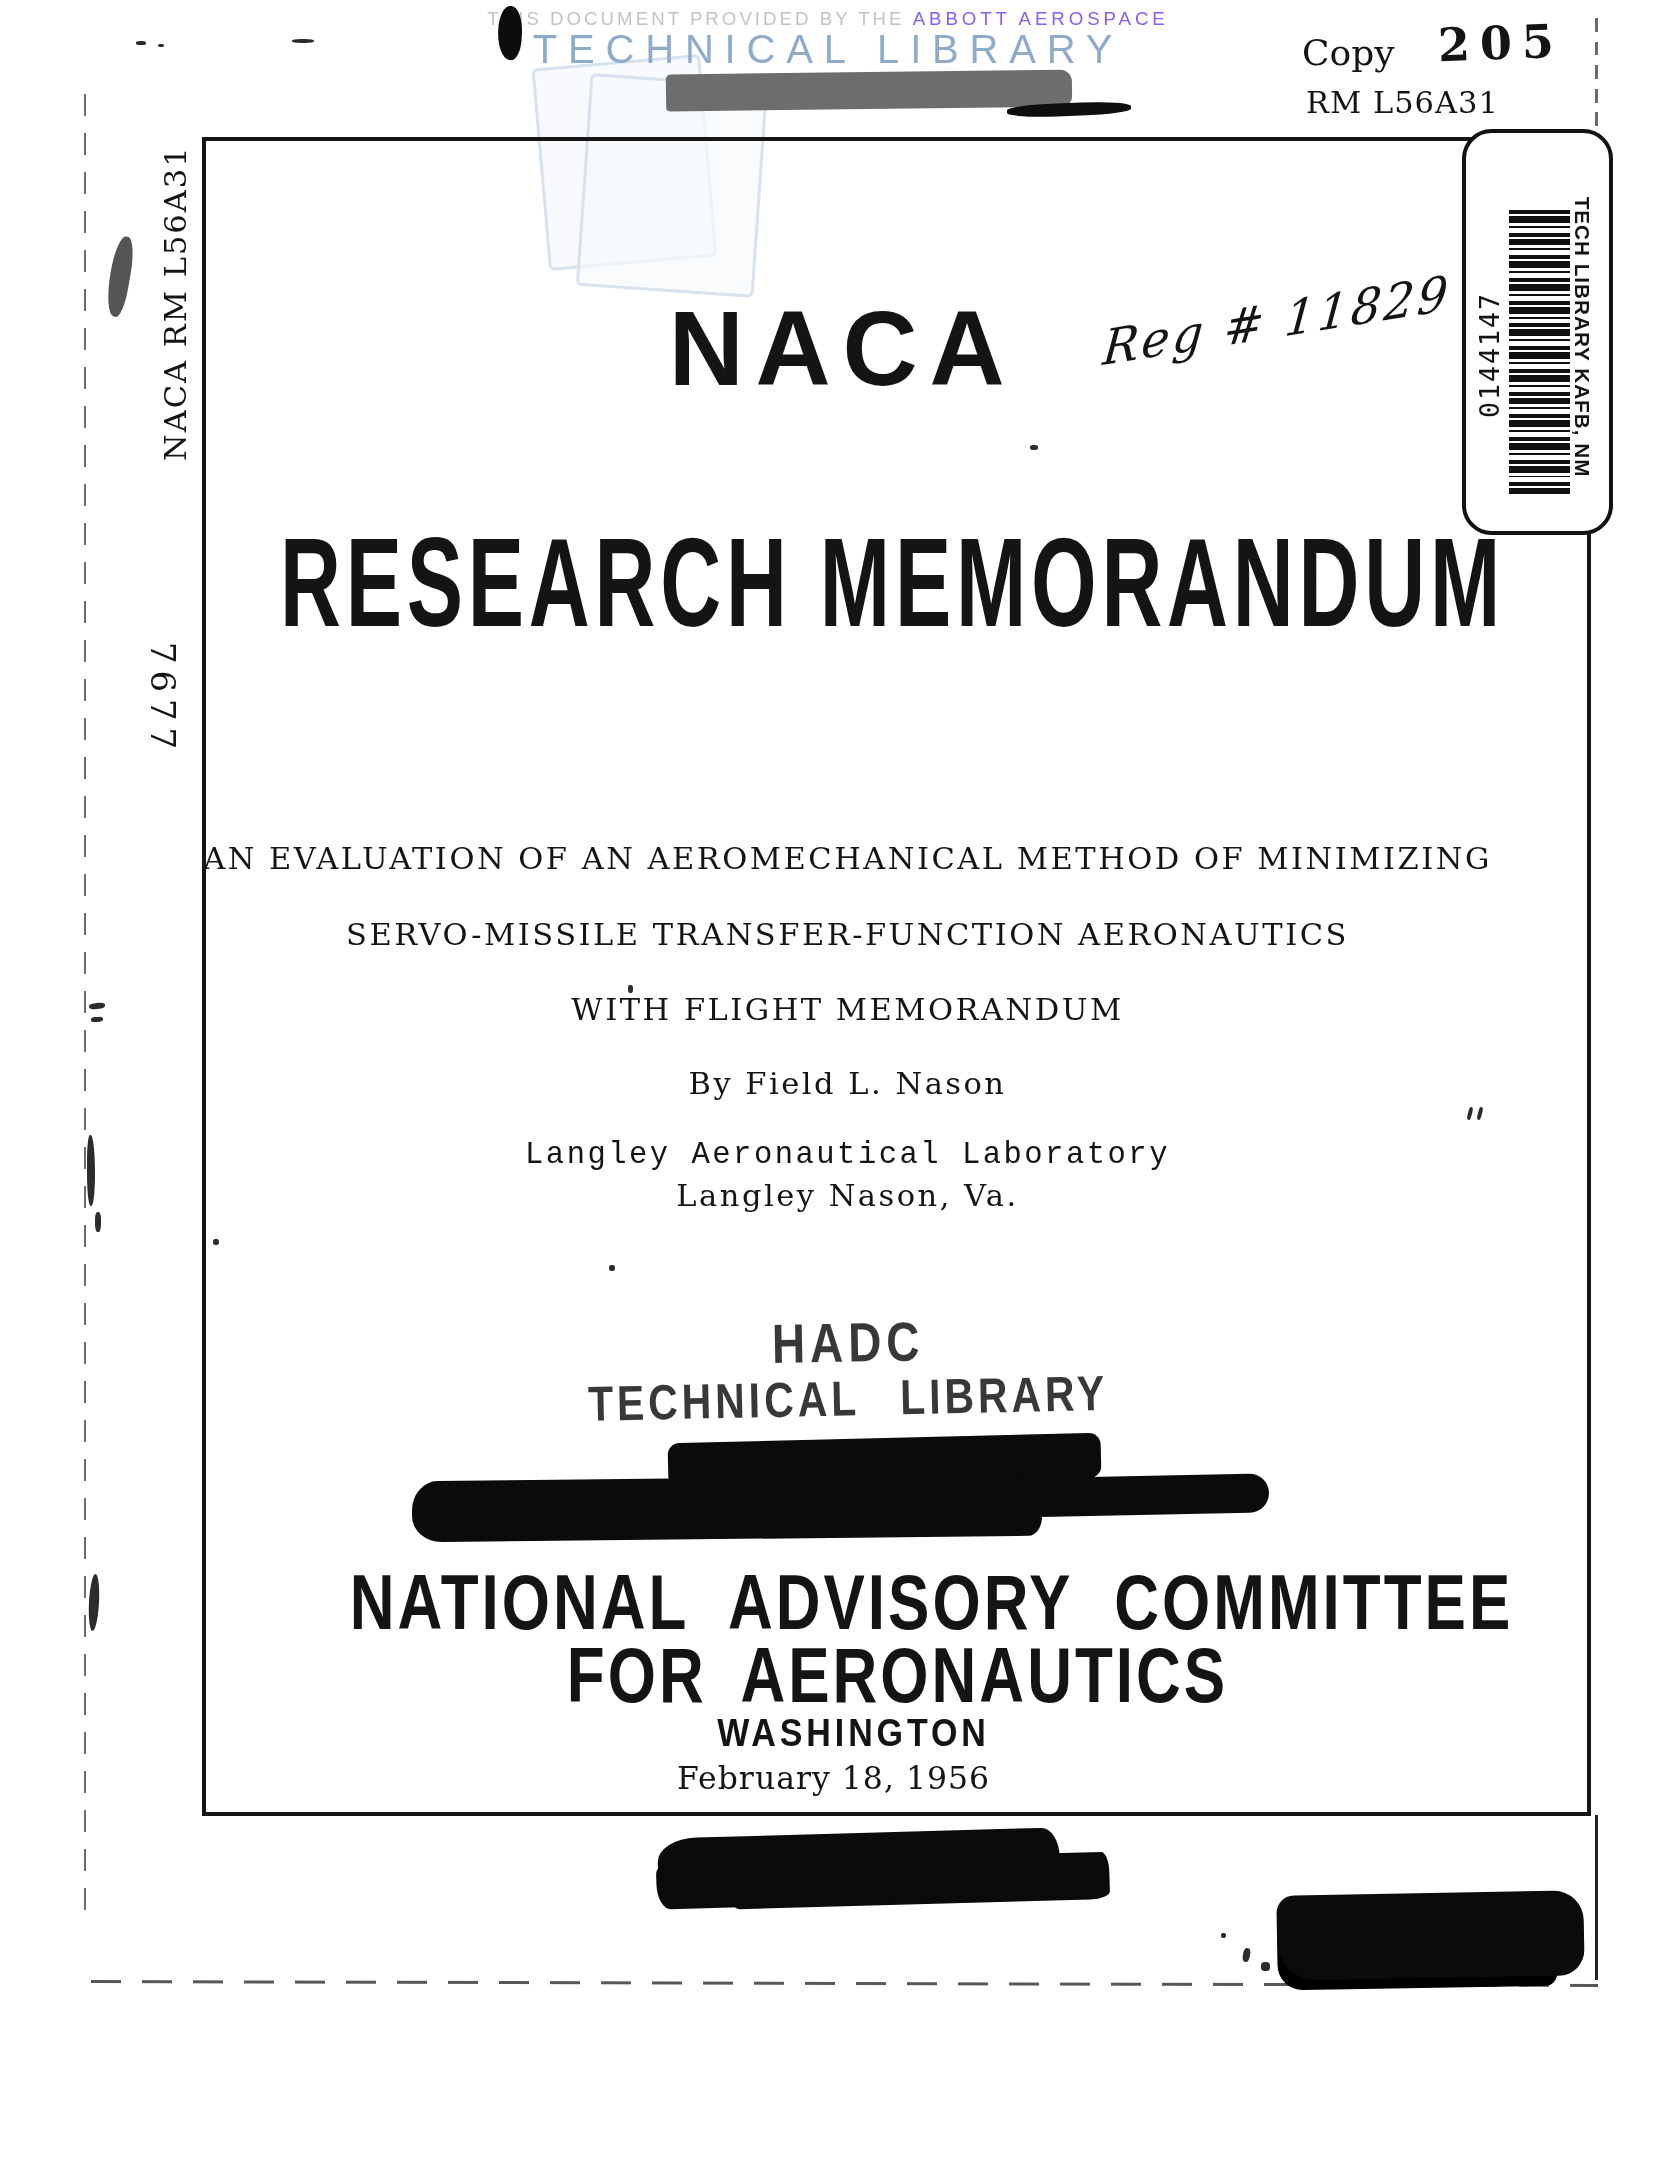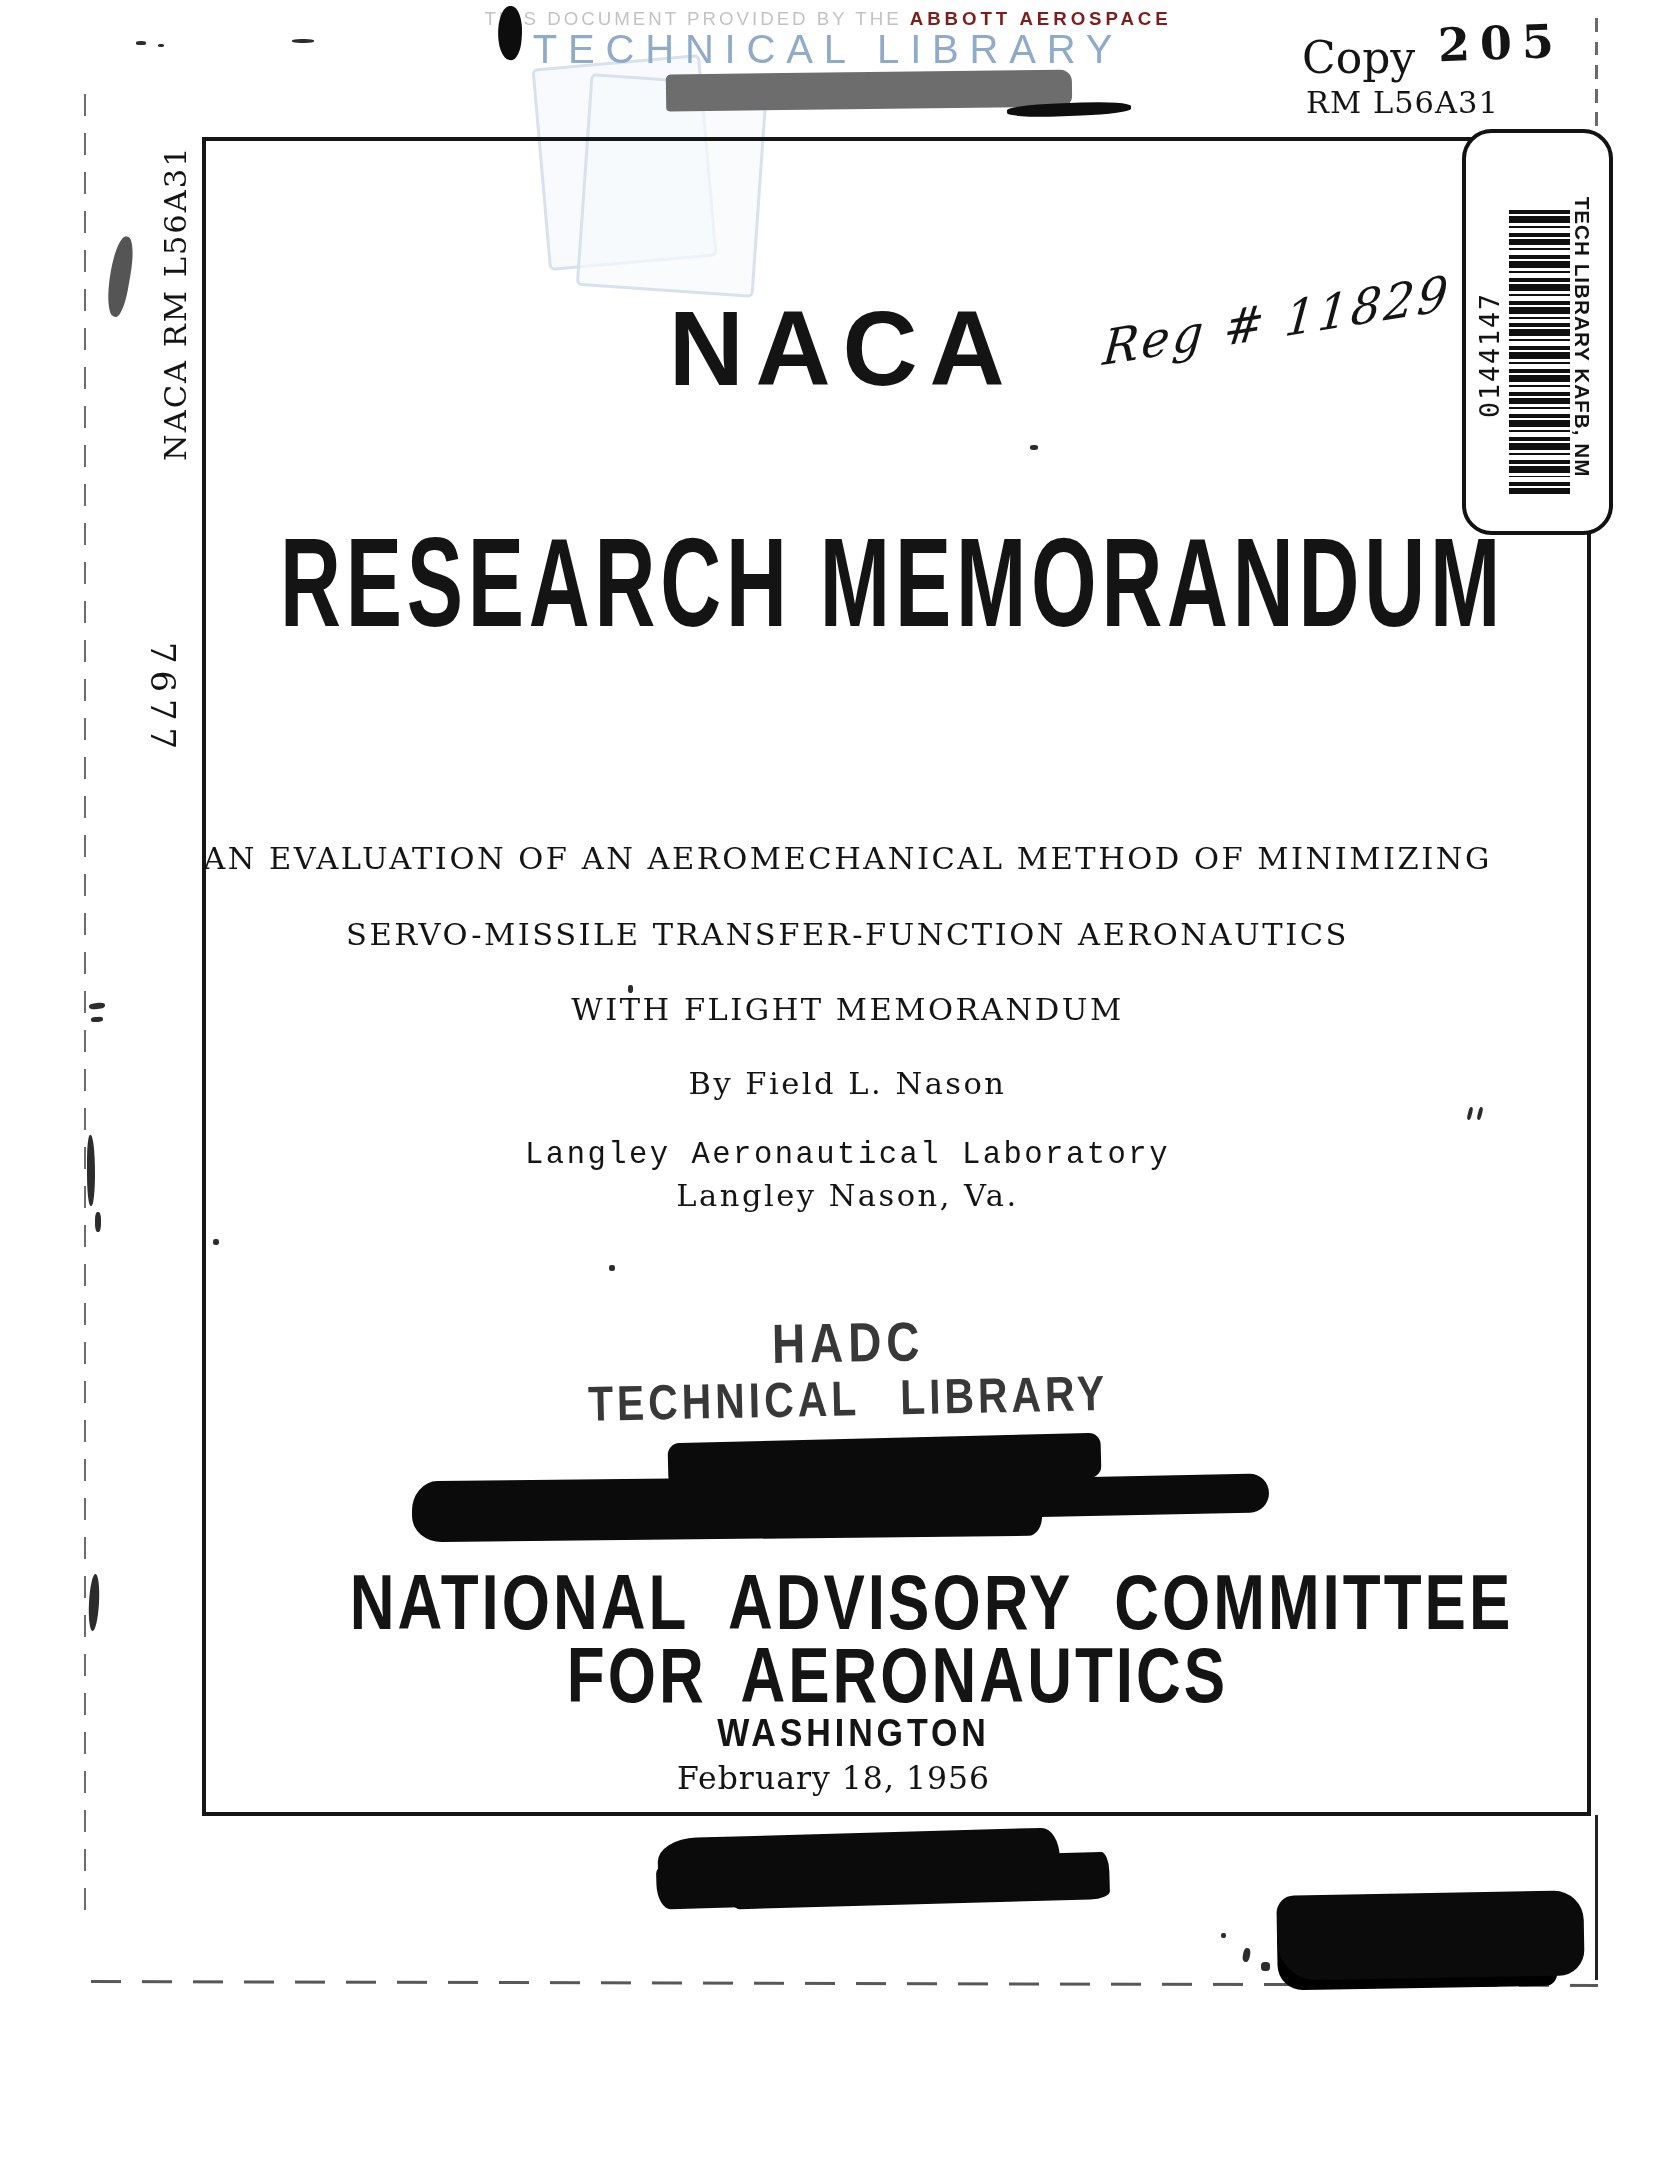--- a/index.html
+++ b/index.html
@@ -6,34 +6,34 @@
   body {
     width:1681px; height:2176px; position:relative; overflow:hidden;
     background:#ffffff; font-family:"DejaVu Serif", serif; color:#141414;
   }
   .abs { position:absolute; }
 
   
   .wm-line1 { left:424px; top:7.9px; width:808px; text-align:center;
     font-family:"Liberation Sans", sans-serif; font-size:18.7px; letter-spacing:3px;
     color:#c3c3c3; white-space:nowrap; }
-  .wm-line1 .brand { color:#7f1d1d; letter-spacing:3.9px;font-weight:bold; }
+  .wm-line1 .brand { color:#8b5cf6; letter-spacing:3.9px; }
   .wm-title { left:424px; top:26.6px; width:808px; text-align:center;
     font-family:"Liberation Sans", sans-serif; font-size:40px; letter-spacing:10.8px;
     color:#8fabcb; white-space:nowrap; }
   .wm-url { left:453px; top:71px; width:768px; text-align:center;
     font-family:"Liberation Sans", sans-serif; font-size:19.7px; letter-spacing:4.9px;
     color:#b7b7b7; white-space:nowrap; }
   .wm-page { border:3px solid #d8e2ee; background:rgba(242,246,251,.55); border-radius:5.9px; }
   .wm-page1 { left:540px; top:61px; width:163px; height:197px; transform:rotate(-5deg); }
   .wm-page2 { left:583px; top:79px; width:172px; height:207px; transform:rotate(4deg);
     background:rgba(246,249,252,.7); }
 
   
-  .copy-label { left:1302px; top:31.5px; font-size:44px; }
+  .copy-label { left:1302px; top:31.5px; font-size:36px; }
   .copy-number { left:1438px; top:15.8px; font-size:46px; font-weight:bold;
     letter-spacing:9.9px; transform:rotate(-2deg); }
   .report-number { left:1306px; top:85px; font-size:30.5px; letter-spacing:1px; }
 
   
   .edge-left { left:84px; top:94px; width:2px; height:1824px; opacity:.75;
     background:repeating-linear-gradient(180deg,#3c3c3c 0 21.7px, transparent 21.7px 39px); }
   .edge-right-top { left:1595px; top:17.7px; width:3px; height:118px; opacity:.8;
     background:repeating-linear-gradient(180deg,#444 0 13.8px, transparent 13.8px 23.6px); }
   .edge-right-bottom { left:1595px; top:1815px; width:3px; height:165px; background:#222; }

